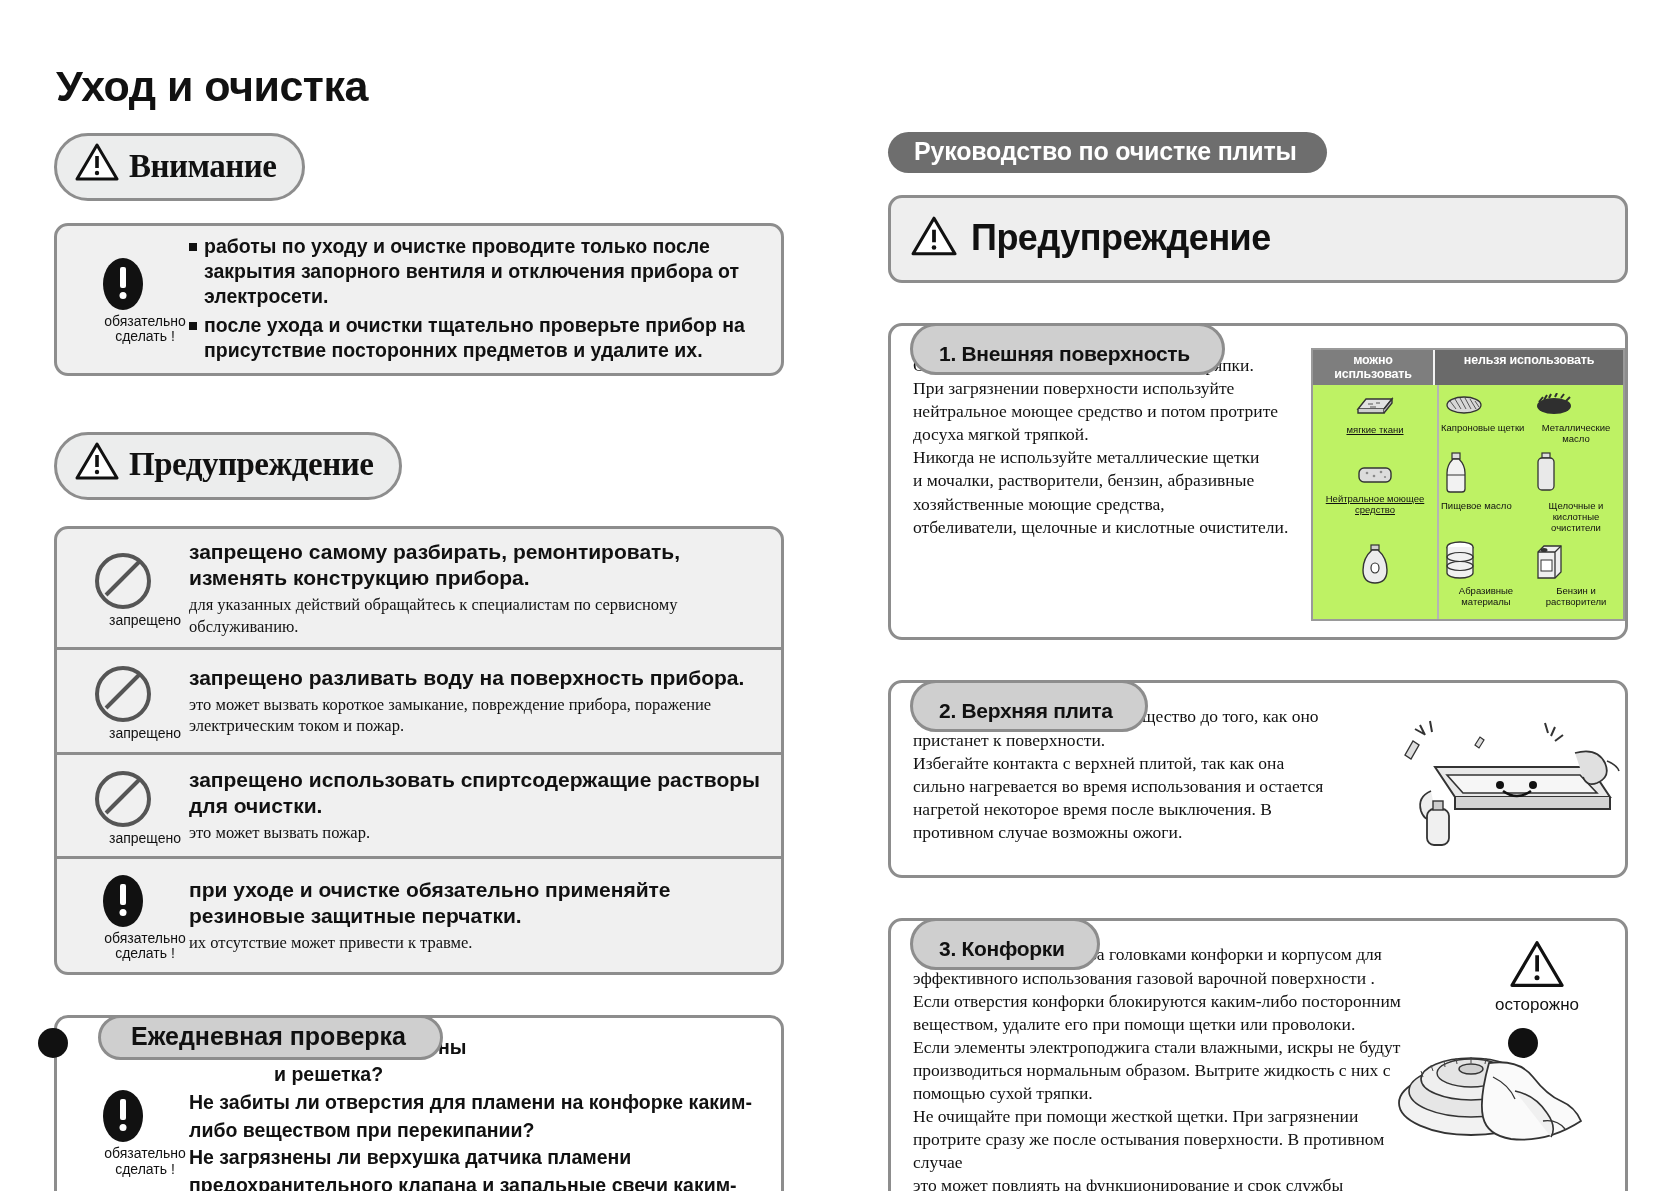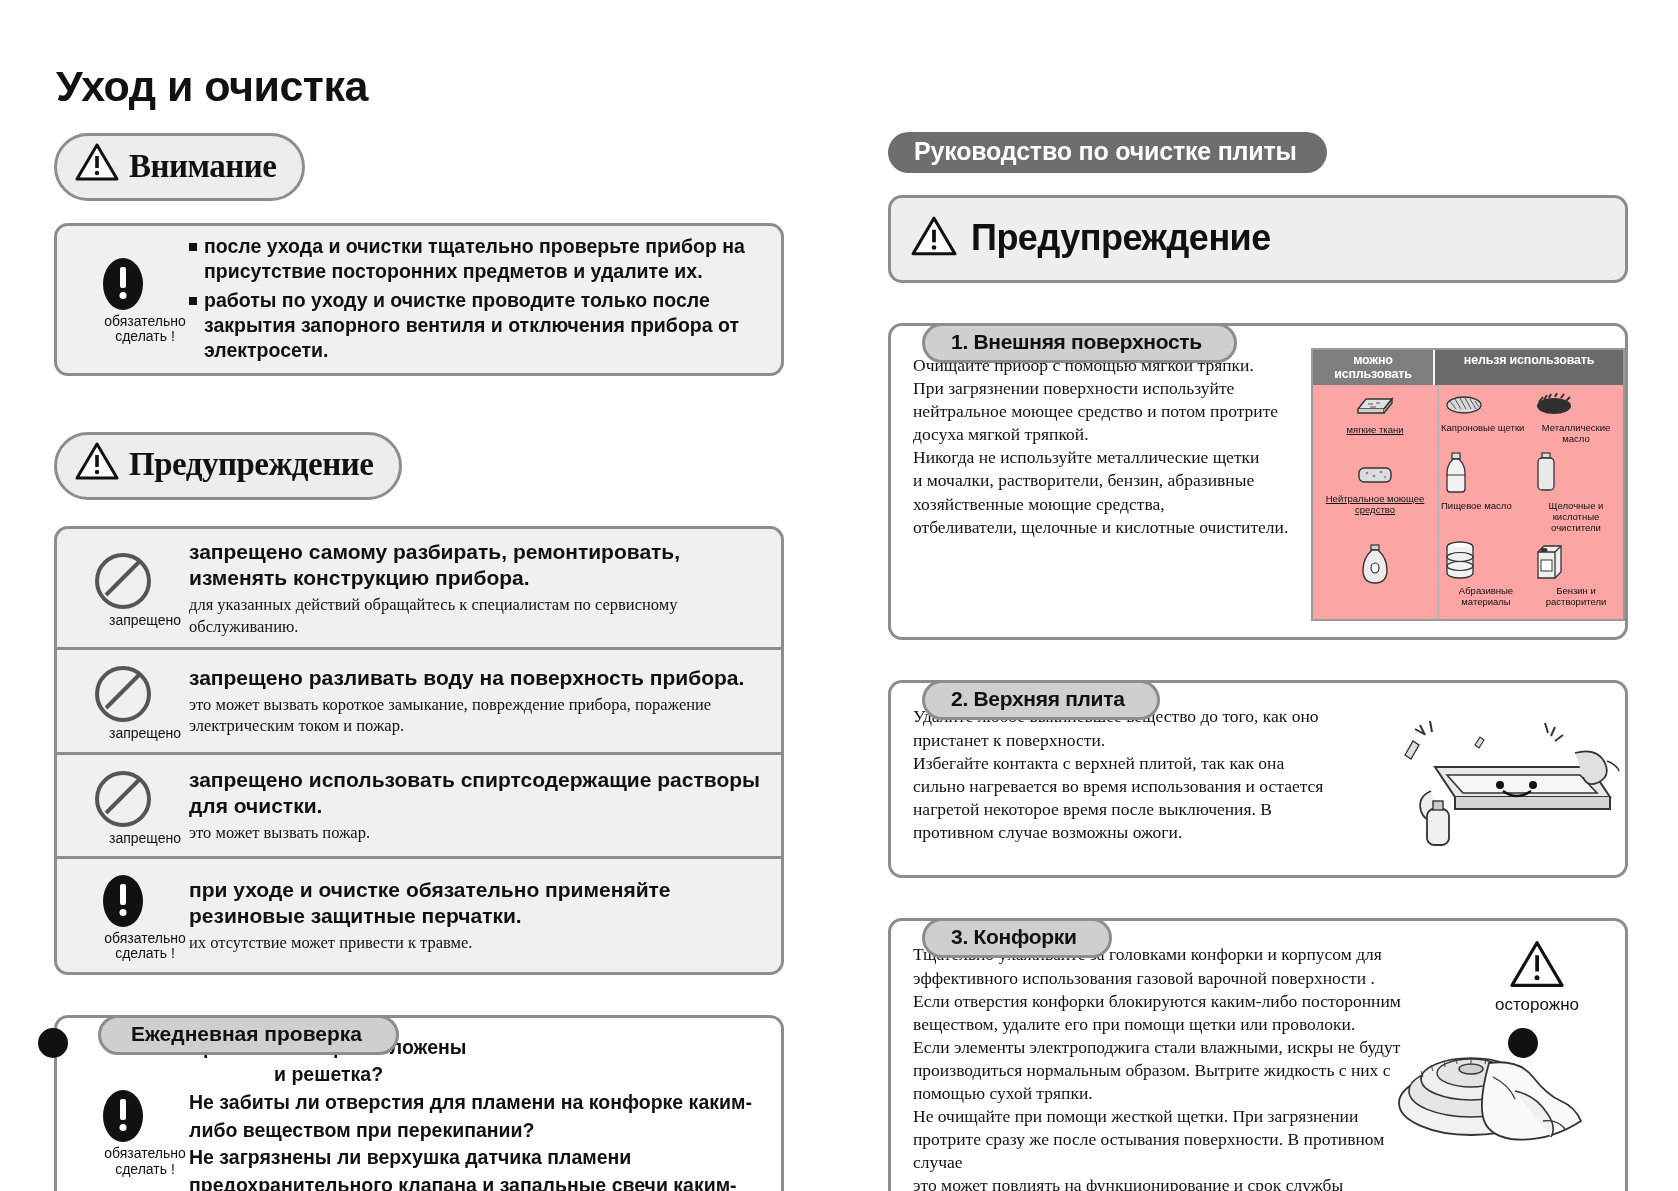--- a/index.html
+++ b/index.html
@@ -71,21 +71,21 @@
   .rows{margin-top:26px;}
   .rowitem{display:flex;align-items:center;padding:10px 14px 10px 0;}
   .rowitem + .rowitem{border-top:3px solid #8d8d8d;}
   .rowitem .body{padding-right:6px;}
   .r-title{font-size:21px;font-weight:bold;line-height:1.25;}
   .r-sub{font-family:"Liberation Serif",serif;font-size:16.5px;line-height:1.3;margin-top:3px;}
 
   .daily-wrap{margin-top:40px;position:relative;}
   .daily-pill{
     position:absolute;left:44px;top:0;z-index:3;
-    font-size:21px;background:#cfcfcf;border:3px solid #8d8d8d;border-radius:30px;
+    font-size:25px;background:#cfcfcf;border:3px solid #8d8d8d;border-radius:30px;
     padding:4px 34px 6px 30px;font-weight:bold;
   }
   .daily-box{
     margin-top:24px;border:3px solid #8d8d8d;border-radius:14px;background:#fff;
     min-height:150px;display:flex;align-items:center;padding:16px 10px 16px 0;
   }
   .daily-box .txt{font-size:19.5px;font-weight:bold;line-height:1.42;}
   .q-indent{padding-left:85px;}
 
   
@@ -95,34 +95,34 @@
     font-size:25px;font-weight:bold;padding:5px 30px 7px 26px;letter-spacing:-0.2px;
   }
   .warn-bar{
     margin-top:22px;border:3px solid #8d8d8d;border-radius:14px;background:#eeeeee;
     padding:8px 20px 10px 20px;display:flex;align-items:center;gap:14px;height:64px;
   }
   .warn-bar .label{font-size:36px;font-weight:bold;letter-spacing:-0.5px;}
 
   .sec{position:relative;margin-top:40px;}
   .sec-pill{
-    position:absolute;left:34px;top:0;z-index:3;
+    position:absolute;left:22px;top:0;z-index:3;
     background:#cfcfcf;border:3px solid #8d8d8d;border-radius:28px;
-    font-size:21px;font-weight:bold;padding:4px 32px 6px 26px;letter-spacing:-0.3px;
+    font-size:21px;font-weight:bold;padding:16px 32px 6px 26px;letter-spacing:-0.3px;
   }
   .sec-box{
     margin-top:19px;border:3px solid #8d8d8d;border-radius:14px;background:#fff;
     padding:22px 0 16px 22px;position:relative;
   }
   .sec-text{font-family:"Liberation Serif",serif;font-size:17.5px;line-height:1.32;}
 
   .s1{display:flex;gap:10px;}
   .s1 .t{flex:1 1 auto;padding-top:6px;}
   .tbl{
-    flex:0 0 310px;border:2px solid #9a9a9a;background:#fca5a5;
+    flex:0 0 310px;border:2px solid #9a9a9a;background:#bef264;
     display:flex;flex-direction:column;
   }
   .tbl-head{display:flex;}
   .tbl-head div{
     color:#fff;font-size:12.5px;font-weight:bold;text-align:center;
     padding:3px 0 4px;letter-spacing:-0.2px;
   }
   .th-ok{background:#7e7e7e;flex:0 0 120px;}
   .th-no{background:#6a6a6a;flex:1 1 auto;border-left:2px solid #f3f3f3;}
   .tbl-body{display:flex;flex:1 1 auto;}
@@ -168,25 +168,25 @@
 
     
     <div class="panel box1">
       <div class="icon-col">
         <div class="excl-icon"></div>
         <div class="icon-cap">обязательно сделать !</div>
       </div>
       <div class="txt">
         <div class="bullet">
           <span class="sq"></span>
-          <span>после ухода и очистки тщательно проверьте прибор на присутствие посторонних предметов и удалите  их.</span>
+          <span>работы по уходу и очистке проводите только после закрытия запорного вентиля  и отключения прибора от электросети.</span>
         </div>
         <div class="bullet">
           <span class="sq"></span>
-          <span>работы по уходу и очистке проводите только после закрытия запорного вентиля  и отключения прибора от электросети.</span>
+          <span>после ухода и очистки тщательно проверьте прибор на присутствие посторонних предметов и удалите  их.</span>
         </div>
       </div>
     </div>
 
     
     <div style="margin-top:56px;">
       <div class="pill warn-pill">
         <span class="tri">
           <svg width="44" height="40" viewBox="0 0 44 40">
               <polygon points="22,3 42,37 2,37" fill="#fff" stroke="#111" stroke-width="3" stroke-linejoin="round"></polygon>

